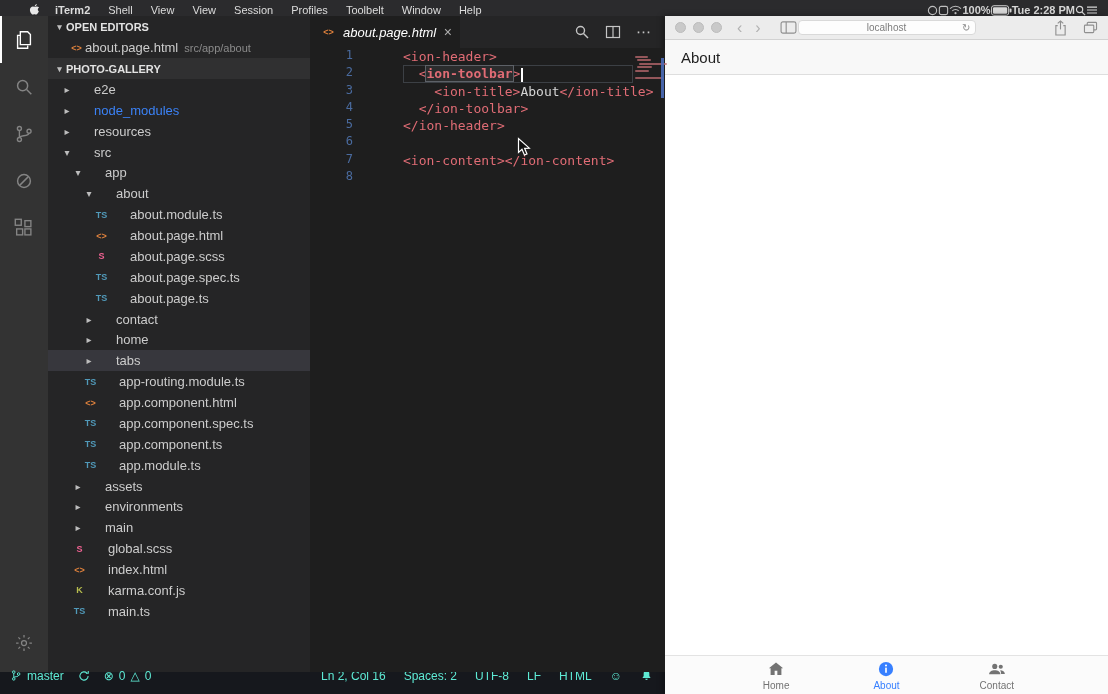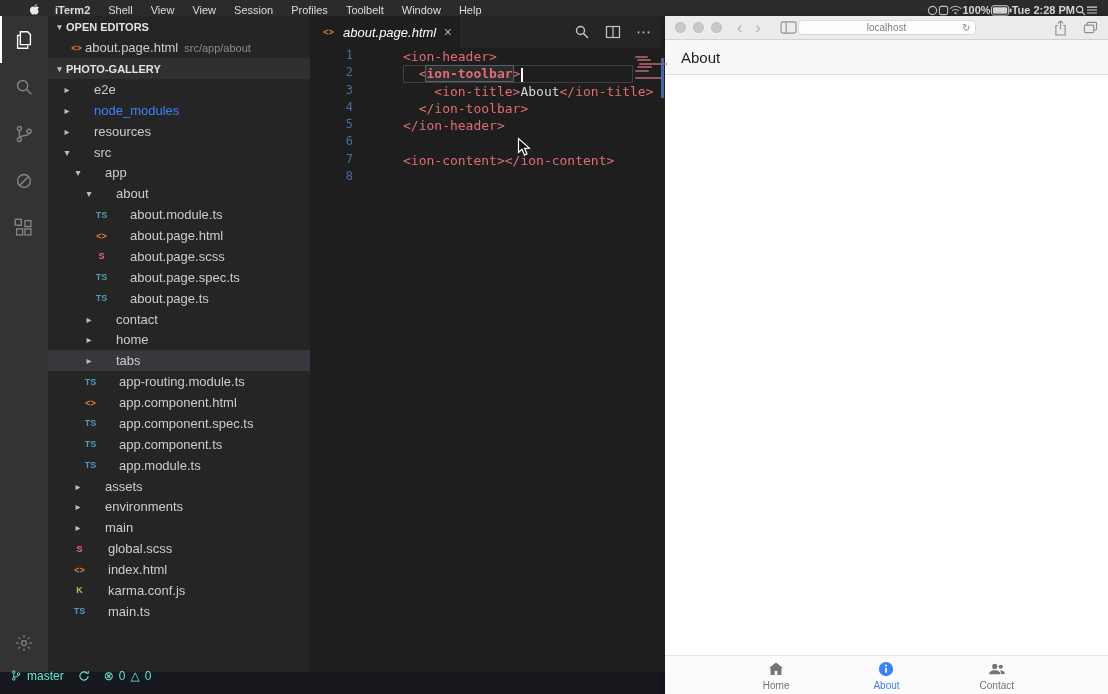--- a/index.html
+++ b/index.html
@@ -400,20 +400,34 @@
             </svg>
           </span>
       </span>
       <span class="sb-group">
         <span class="glyph">⊗</span>
         <span>0</span>
         <span class="glyph">△</span>
         <span>0</span>
       </span>
       <span class="spacer"></span>
+      <span class="sb-right">
+        <span>Ln 2, Col 16</span>
+        <span>Spaces: 2</span>
+        <span>UTF-8</span>
+        <span>LF</span>
+        <span>HTML</span>
+        <span class="glyph">☺</span>
+        <span>
+            <svg width="13" height="13" viewBox="0 0 16 16" fill="currentColor">
+              <path d="M8 1.5c-2.2 0-3.5 1.8-3.5 4v3L3 11h10l-1.5-2.5v-3c0-2.2-1.3-4-3.5-4z"></path>
+              <path d="M6.5 12a1.5 1.5 0 0 0 3 0z"></path>
+            </svg>
+          </span>
+      </span>
     </div>
   </div>
 
   <div id="safari">
     <div id="saf-titlebar">
       <span class="saf-lights">
         <span class="tl-light"></span>
         <span class="tl-light"></span>
         <span class="tl-light"></span>
       </span>

